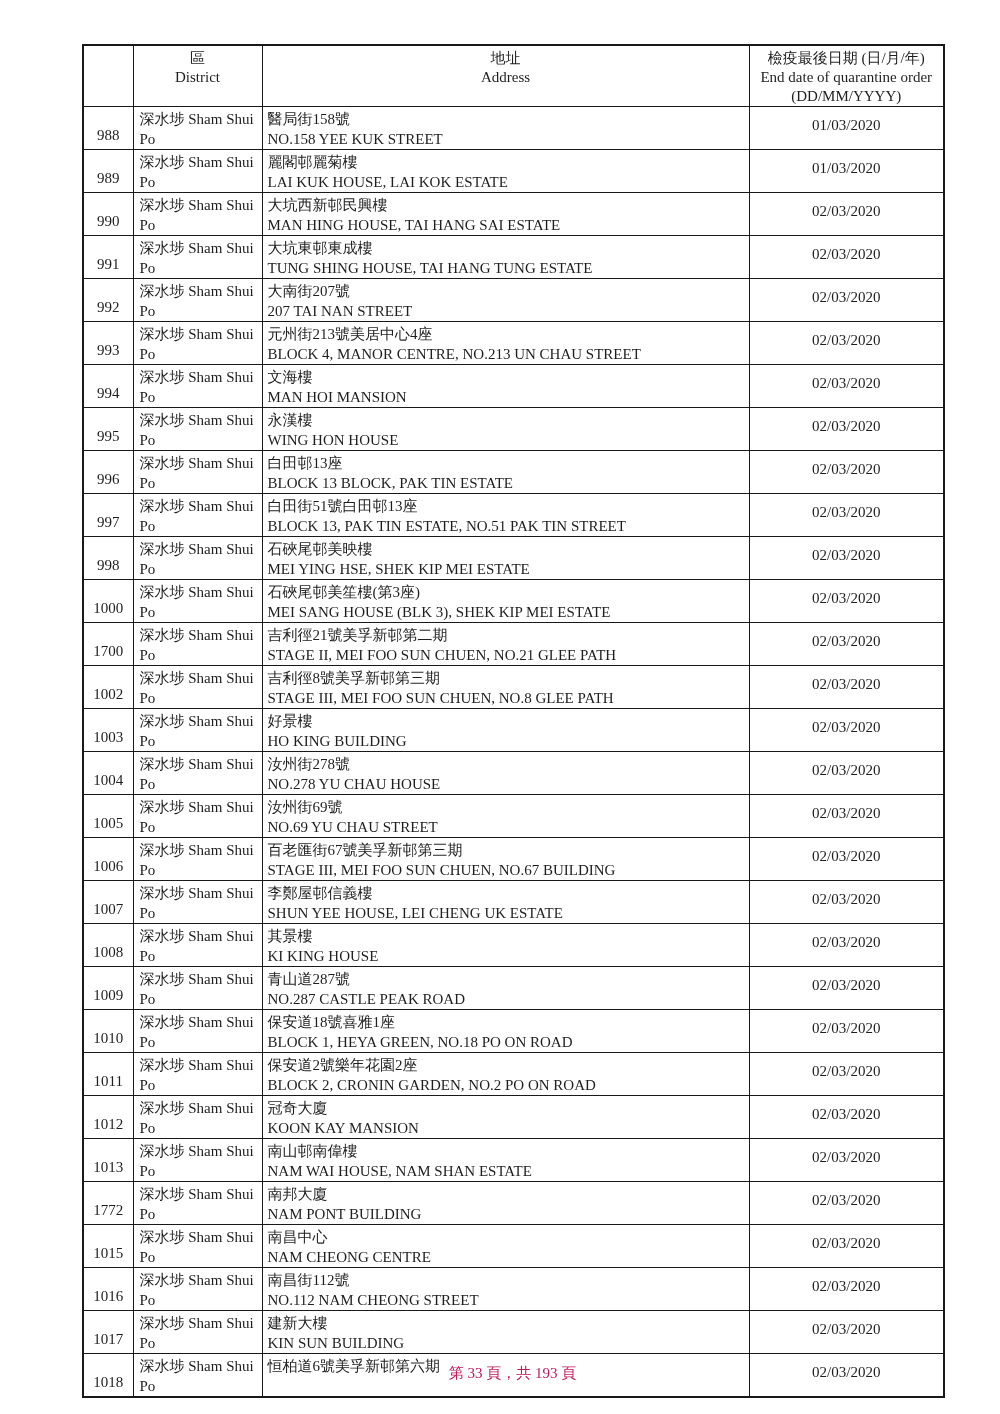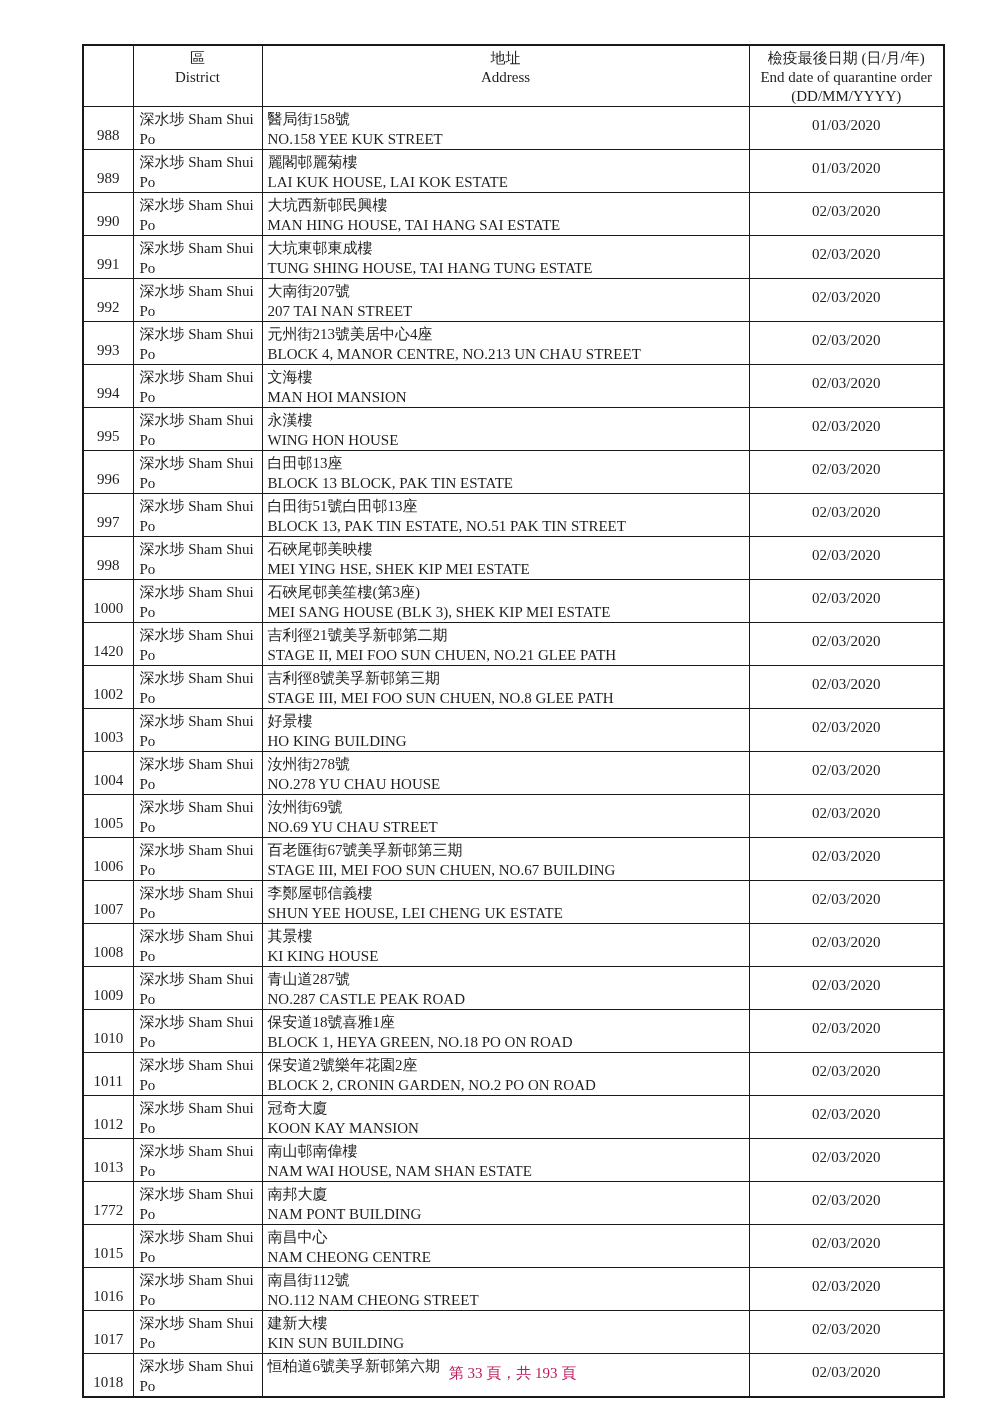--- a/index.html
+++ b/index.html
@@ -199,21 +199,21 @@
       <tr class="data-row">
     <td class="col-no"><span>1000</span></td>
     <td class="col-district"><span>深水埗 Sham Shui Po</span></td>
     <td class="col-address">
       <div class="addr-zh">石硤尾邨美笙樓(第3座)</div>
       <div class="addr-en">MEI SANG HOUSE (BLK 3), SHEK KIP MEI ESTATE</div>
     </td>
     <td class="col-date"><span>02/03/2020</span></td>
   </tr>
       <tr class="data-row">
-    <td class="col-no"><span>1420</span></td>
+    <td class="col-no"><span>1700</span></td>
     <td class="col-district"><span>深水埗 Sham Shui Po</span></td>
     <td class="col-address">
       <div class="addr-zh">吉利徑21號美孚新邨第二期</div>
       <div class="addr-en">STAGE II, MEI FOO SUN CHUEN, NO.21 GLEE PATH</div>
     </td>
     <td class="col-date"><span>02/03/2020</span></td>
   </tr>
       <tr class="data-row">
     <td class="col-no"><span>1002</span></td>
     <td class="col-district"><span>深水埗 Sham Shui Po</span></td>

